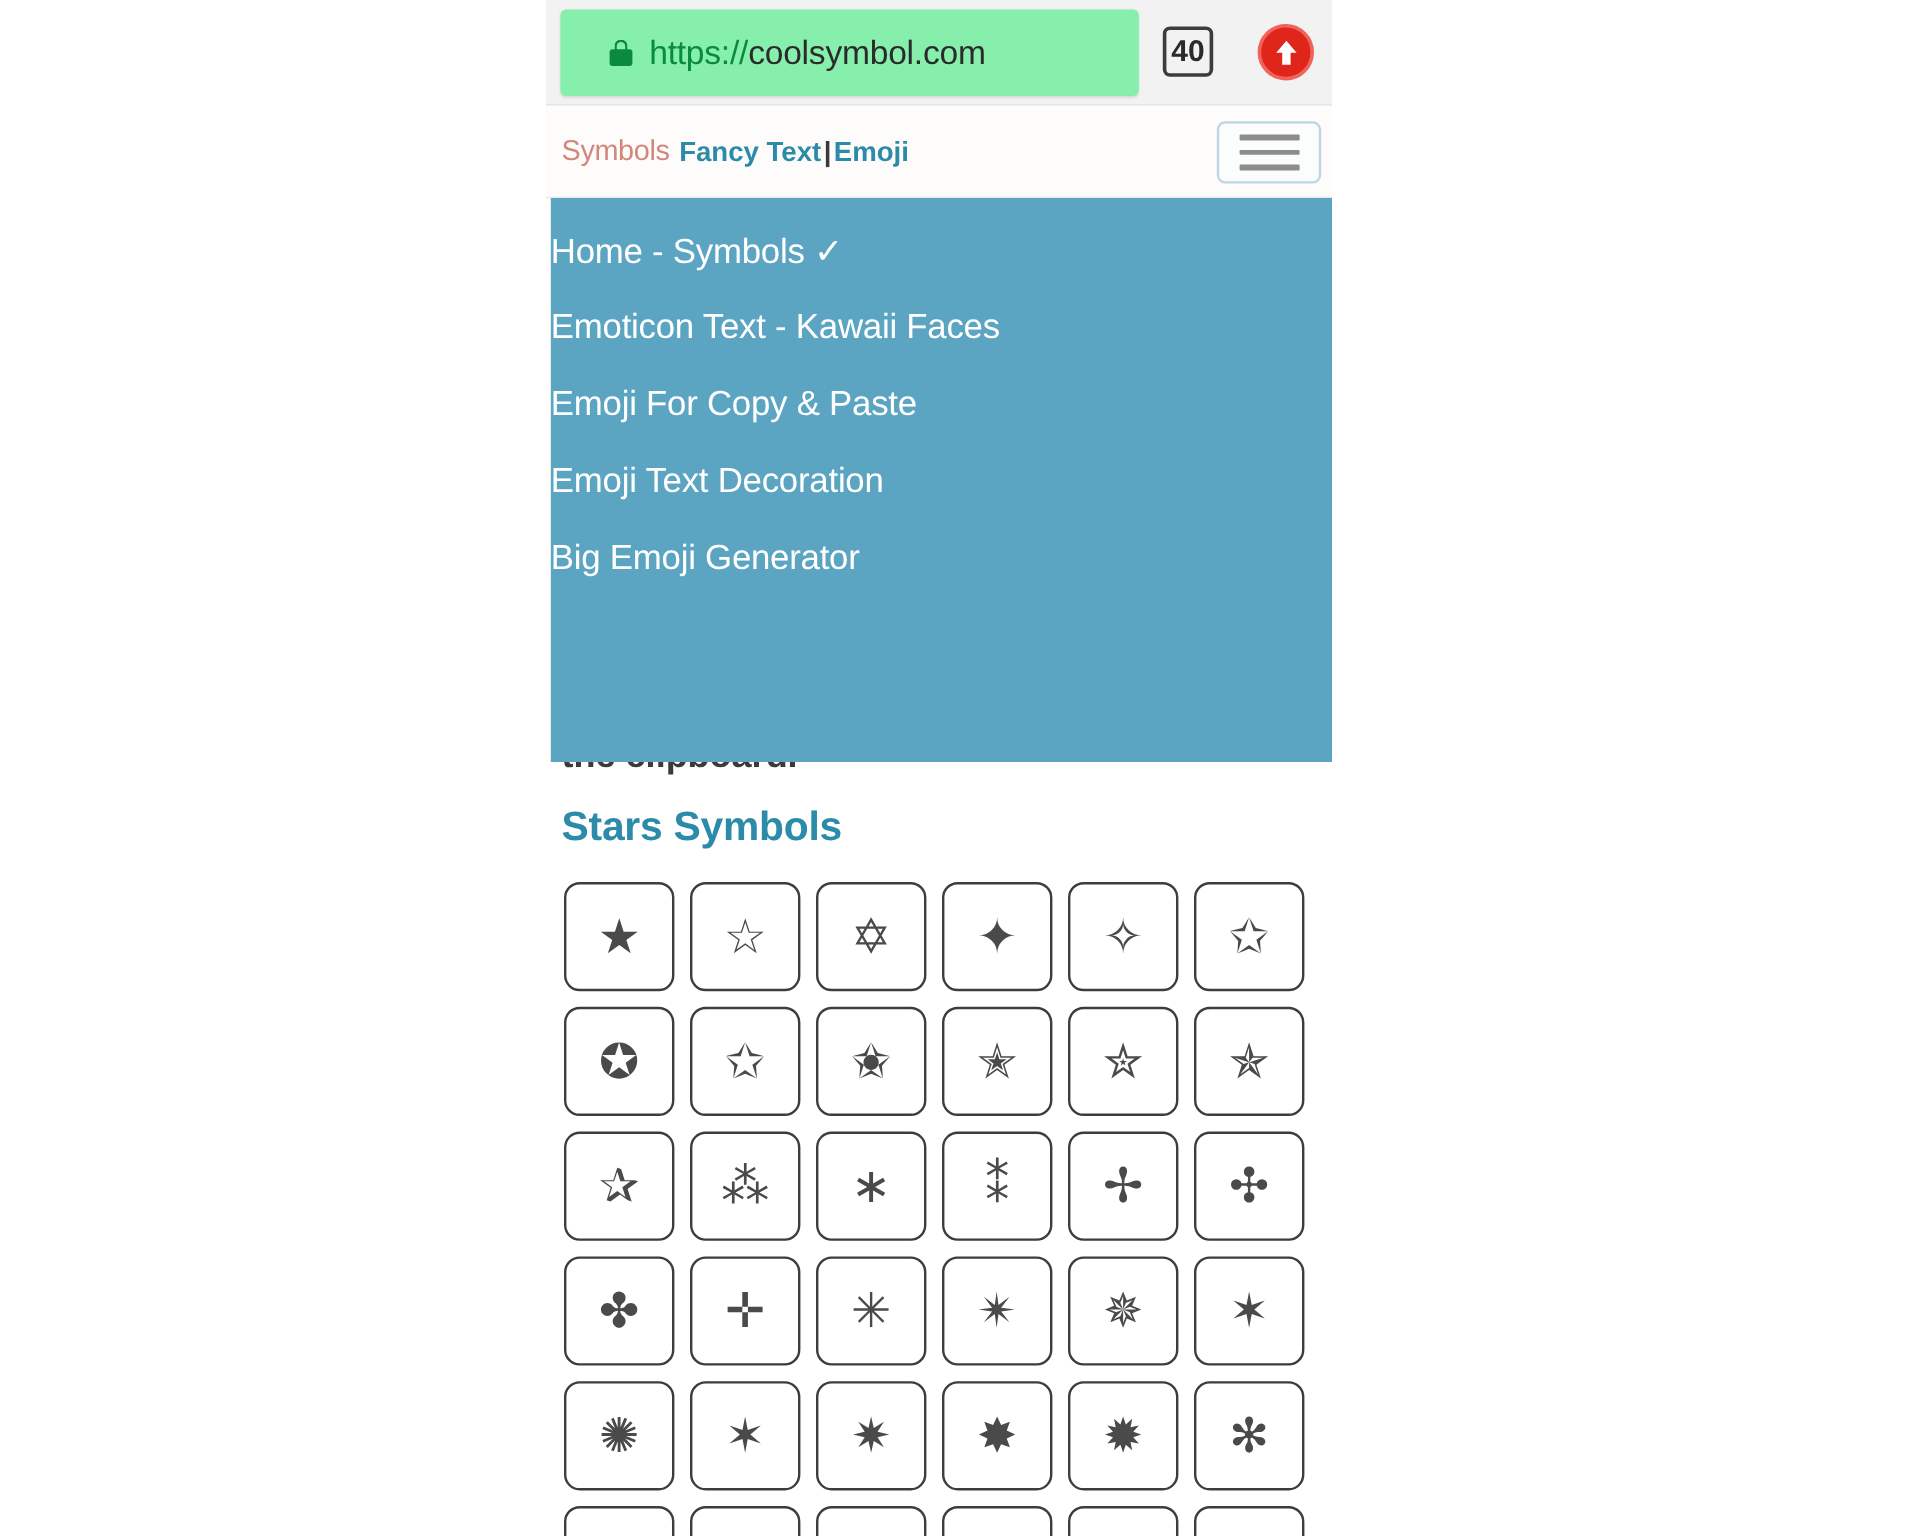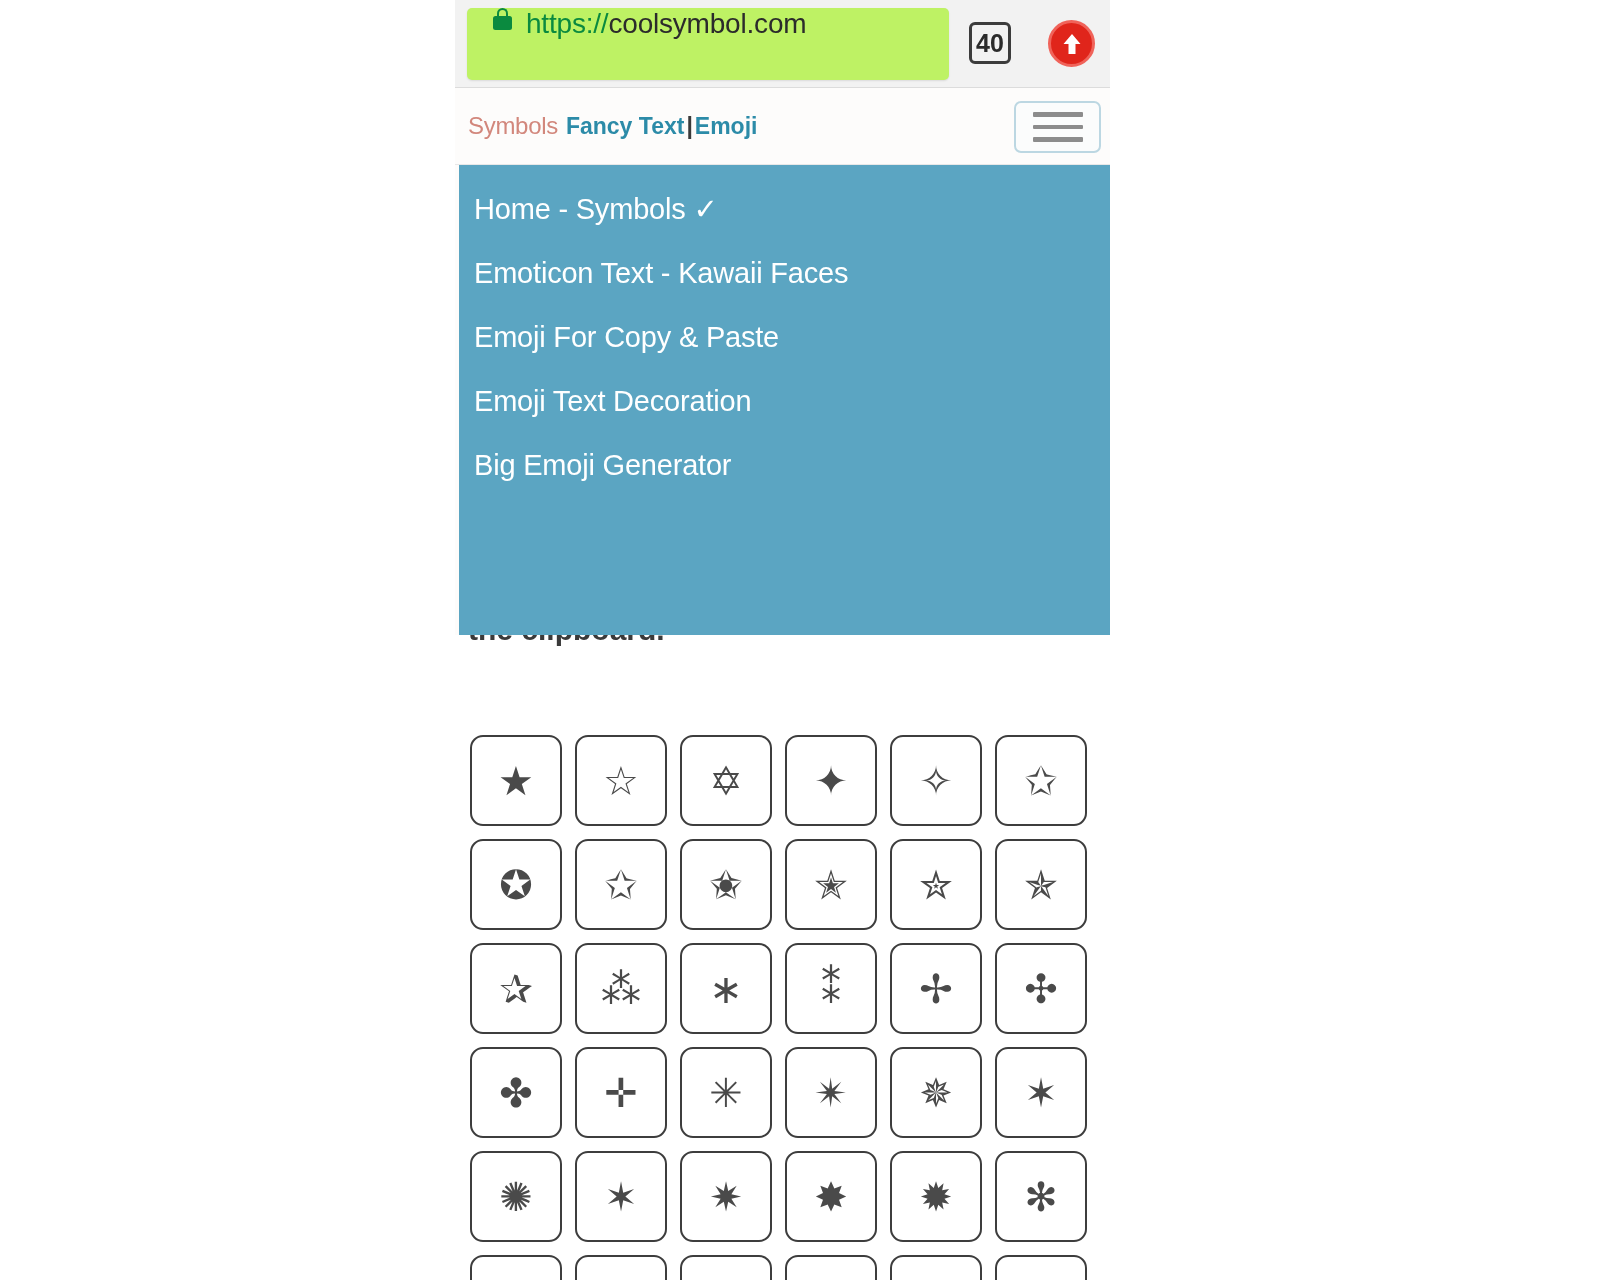--- a/index.html
+++ b/index.html
@@ -30,24 +30,25 @@
     background: #f2f2f2;
     border-bottom: 1px solid #dcdcdc;
   }
 
   .url-bar {
     position: absolute;
     left: 12px;
     top: 8px;
     width: 482px;
     height: 72px;
-    background: #bef264;
+    background: #86efac;
     border-radius: 5px;
     display: flex;
-    padding-left: 26px;
+    align-items: center;
+    padding-left: 41px;
     box-shadow: 0 1px 2px rgba(0,0,0,0.10);
   }
 
   .lock-icon {
     width: 19px;
     height: 22px;
     position: relative;
     flex: 0 0 auto;
     margin-right: 14px;
   }
@@ -174,21 +175,20 @@
     background: #5ba5c2;
     border-left: 4px solid #fdfcfb;
     z-index: 20;
     padding-top: 12px;
   }
 
   .menu-item {
     height: 64px;
     display: flex;
     align-items: center;
-    padding-left: 15px;
     color: #ffffff;
     font-size: 29px;
     letter-spacing: -0.2px;
     white-space: nowrap;
     font-family: "Liberation Sans", sans-serif;
   }
 
   
   .page-content {
     position: absolute;
@@ -277,20 +277,21 @@
 
     <div class="hamburger-button">
       <span class="bar"></span>
       <span class="bar"></span>
       <span class="bar"></span>
     </div>
   </div>
 
   <div class="page-content">
     <div class="intro-text">the clipboard.</div>
+    <div class="section-title">Stars Symbols</div>
     <div class="symbol-grid">
         <div class="symbol-tile">
           <span>★</span>
         </div>
         <div class="symbol-tile">
           <span>☆</span>
         </div>
         <div class="symbol-tile">
           <span>✡</span>
         </div>

